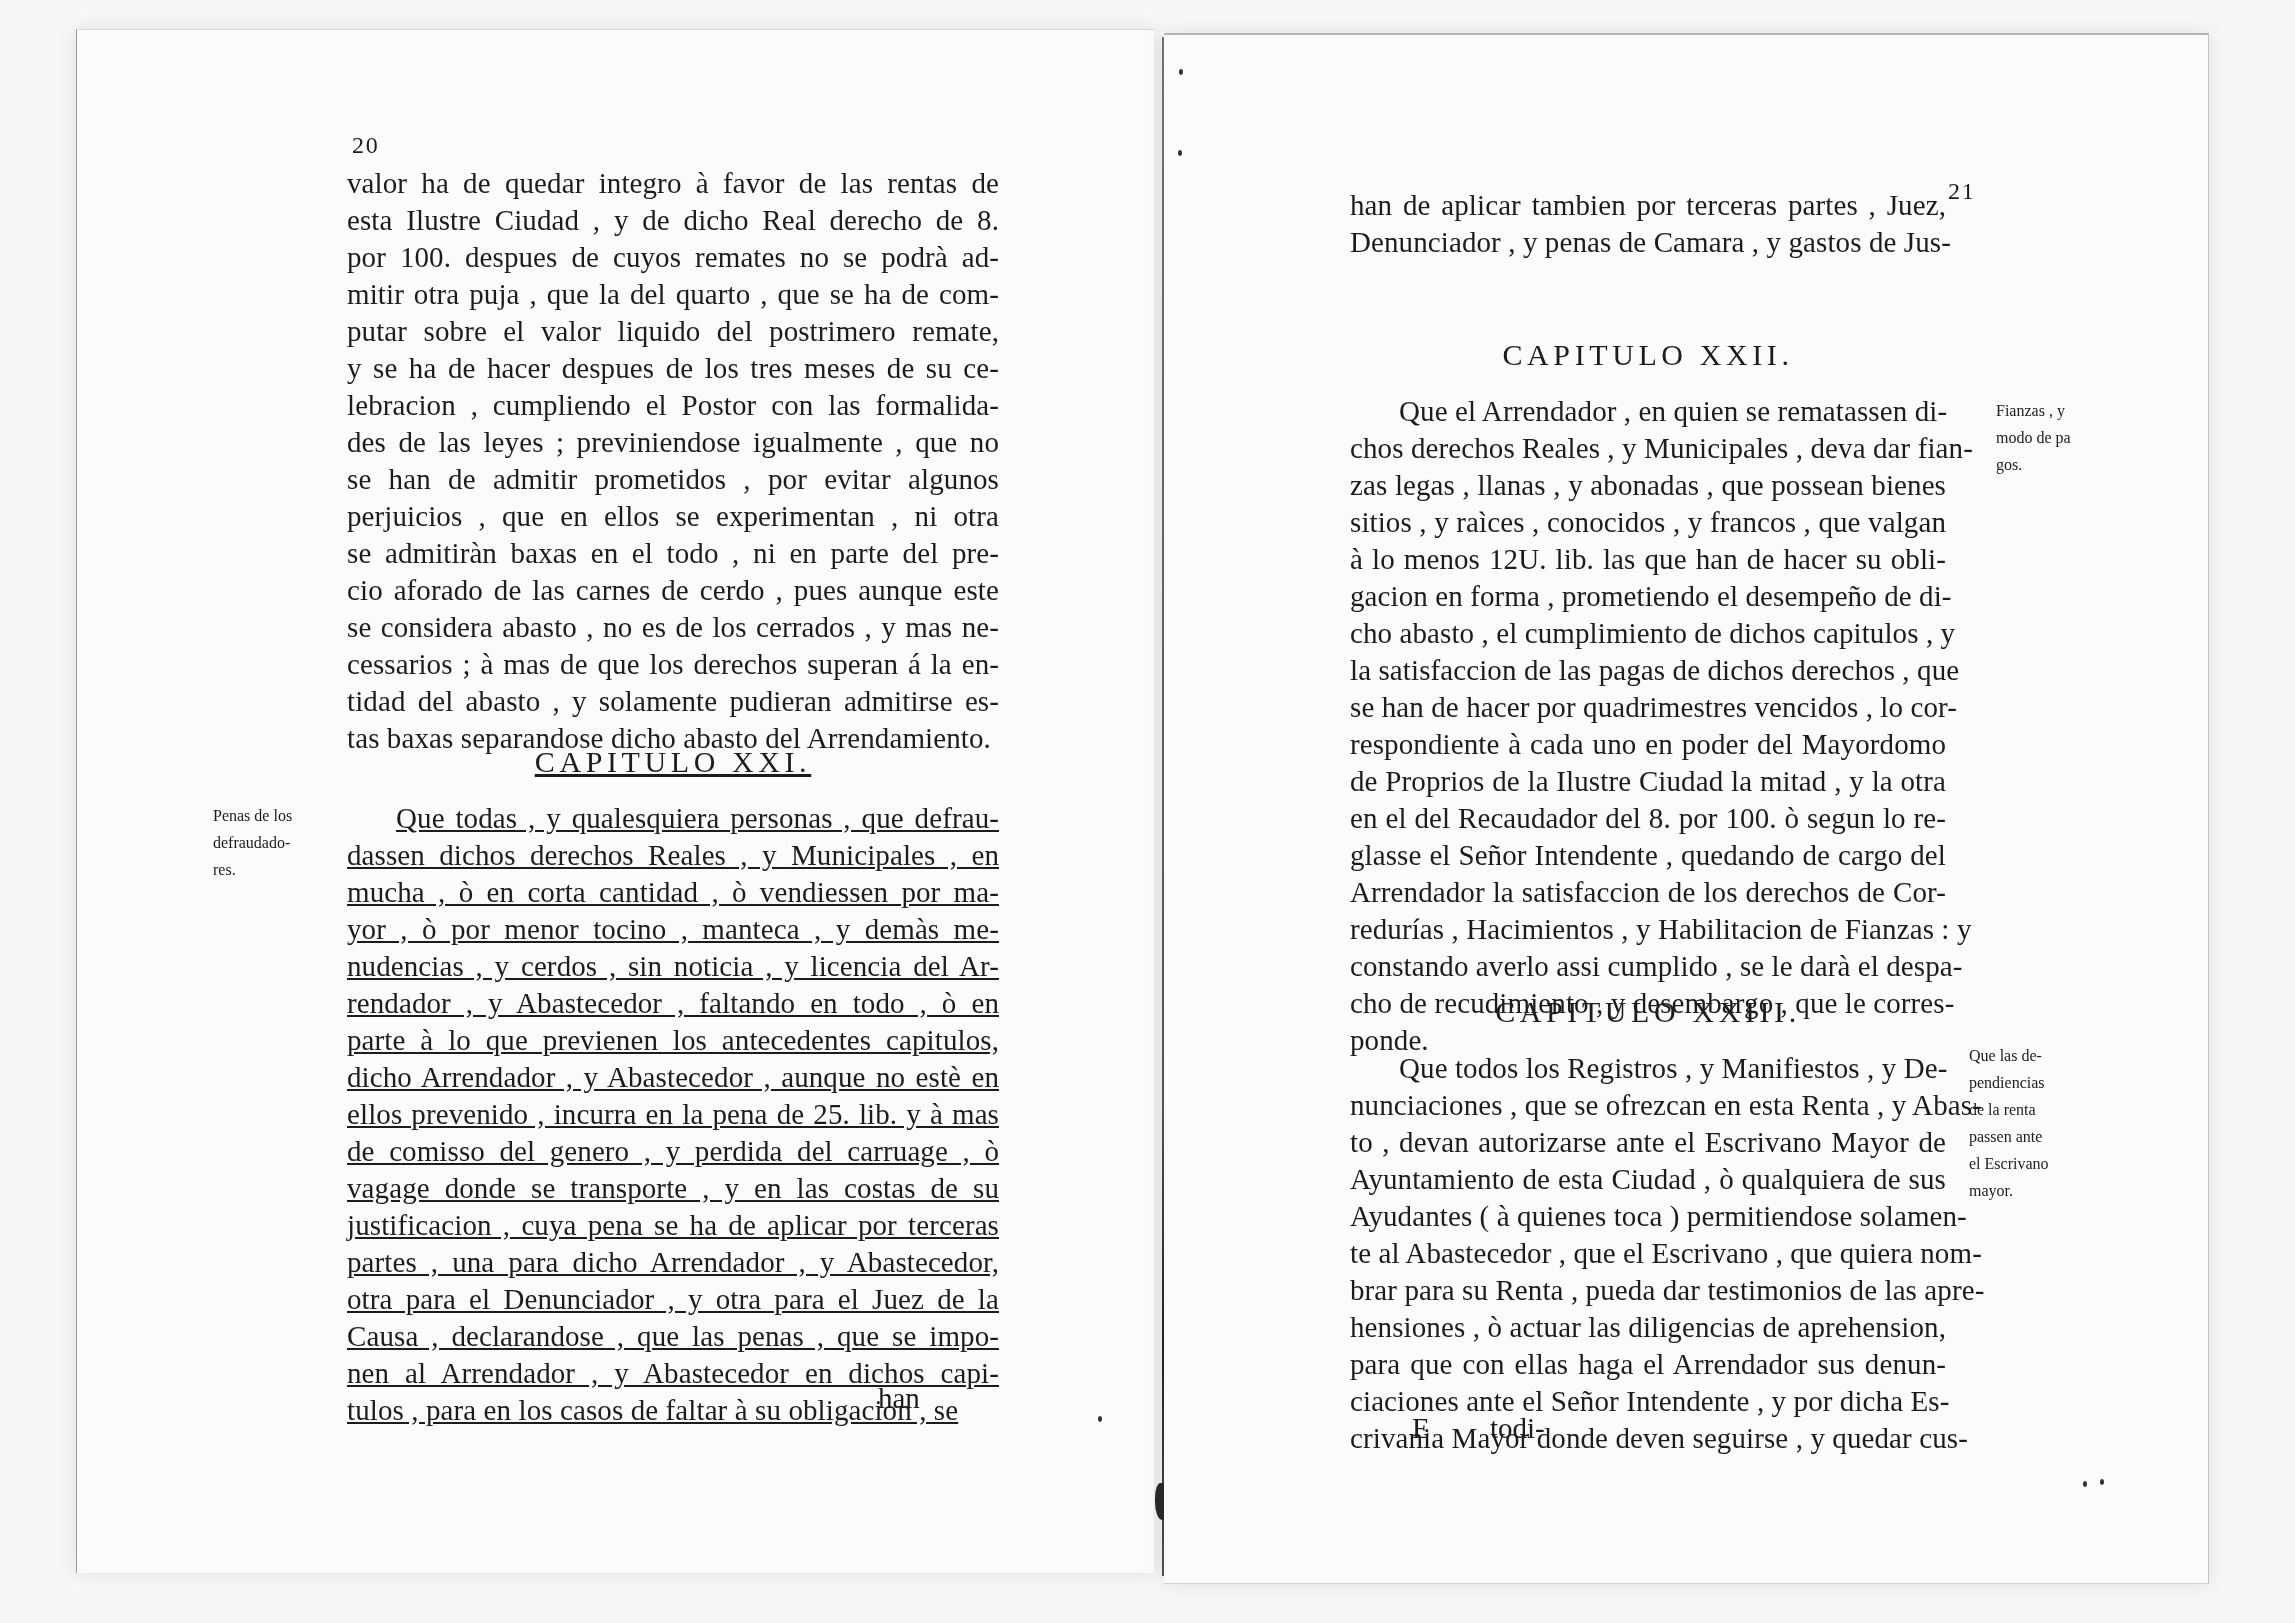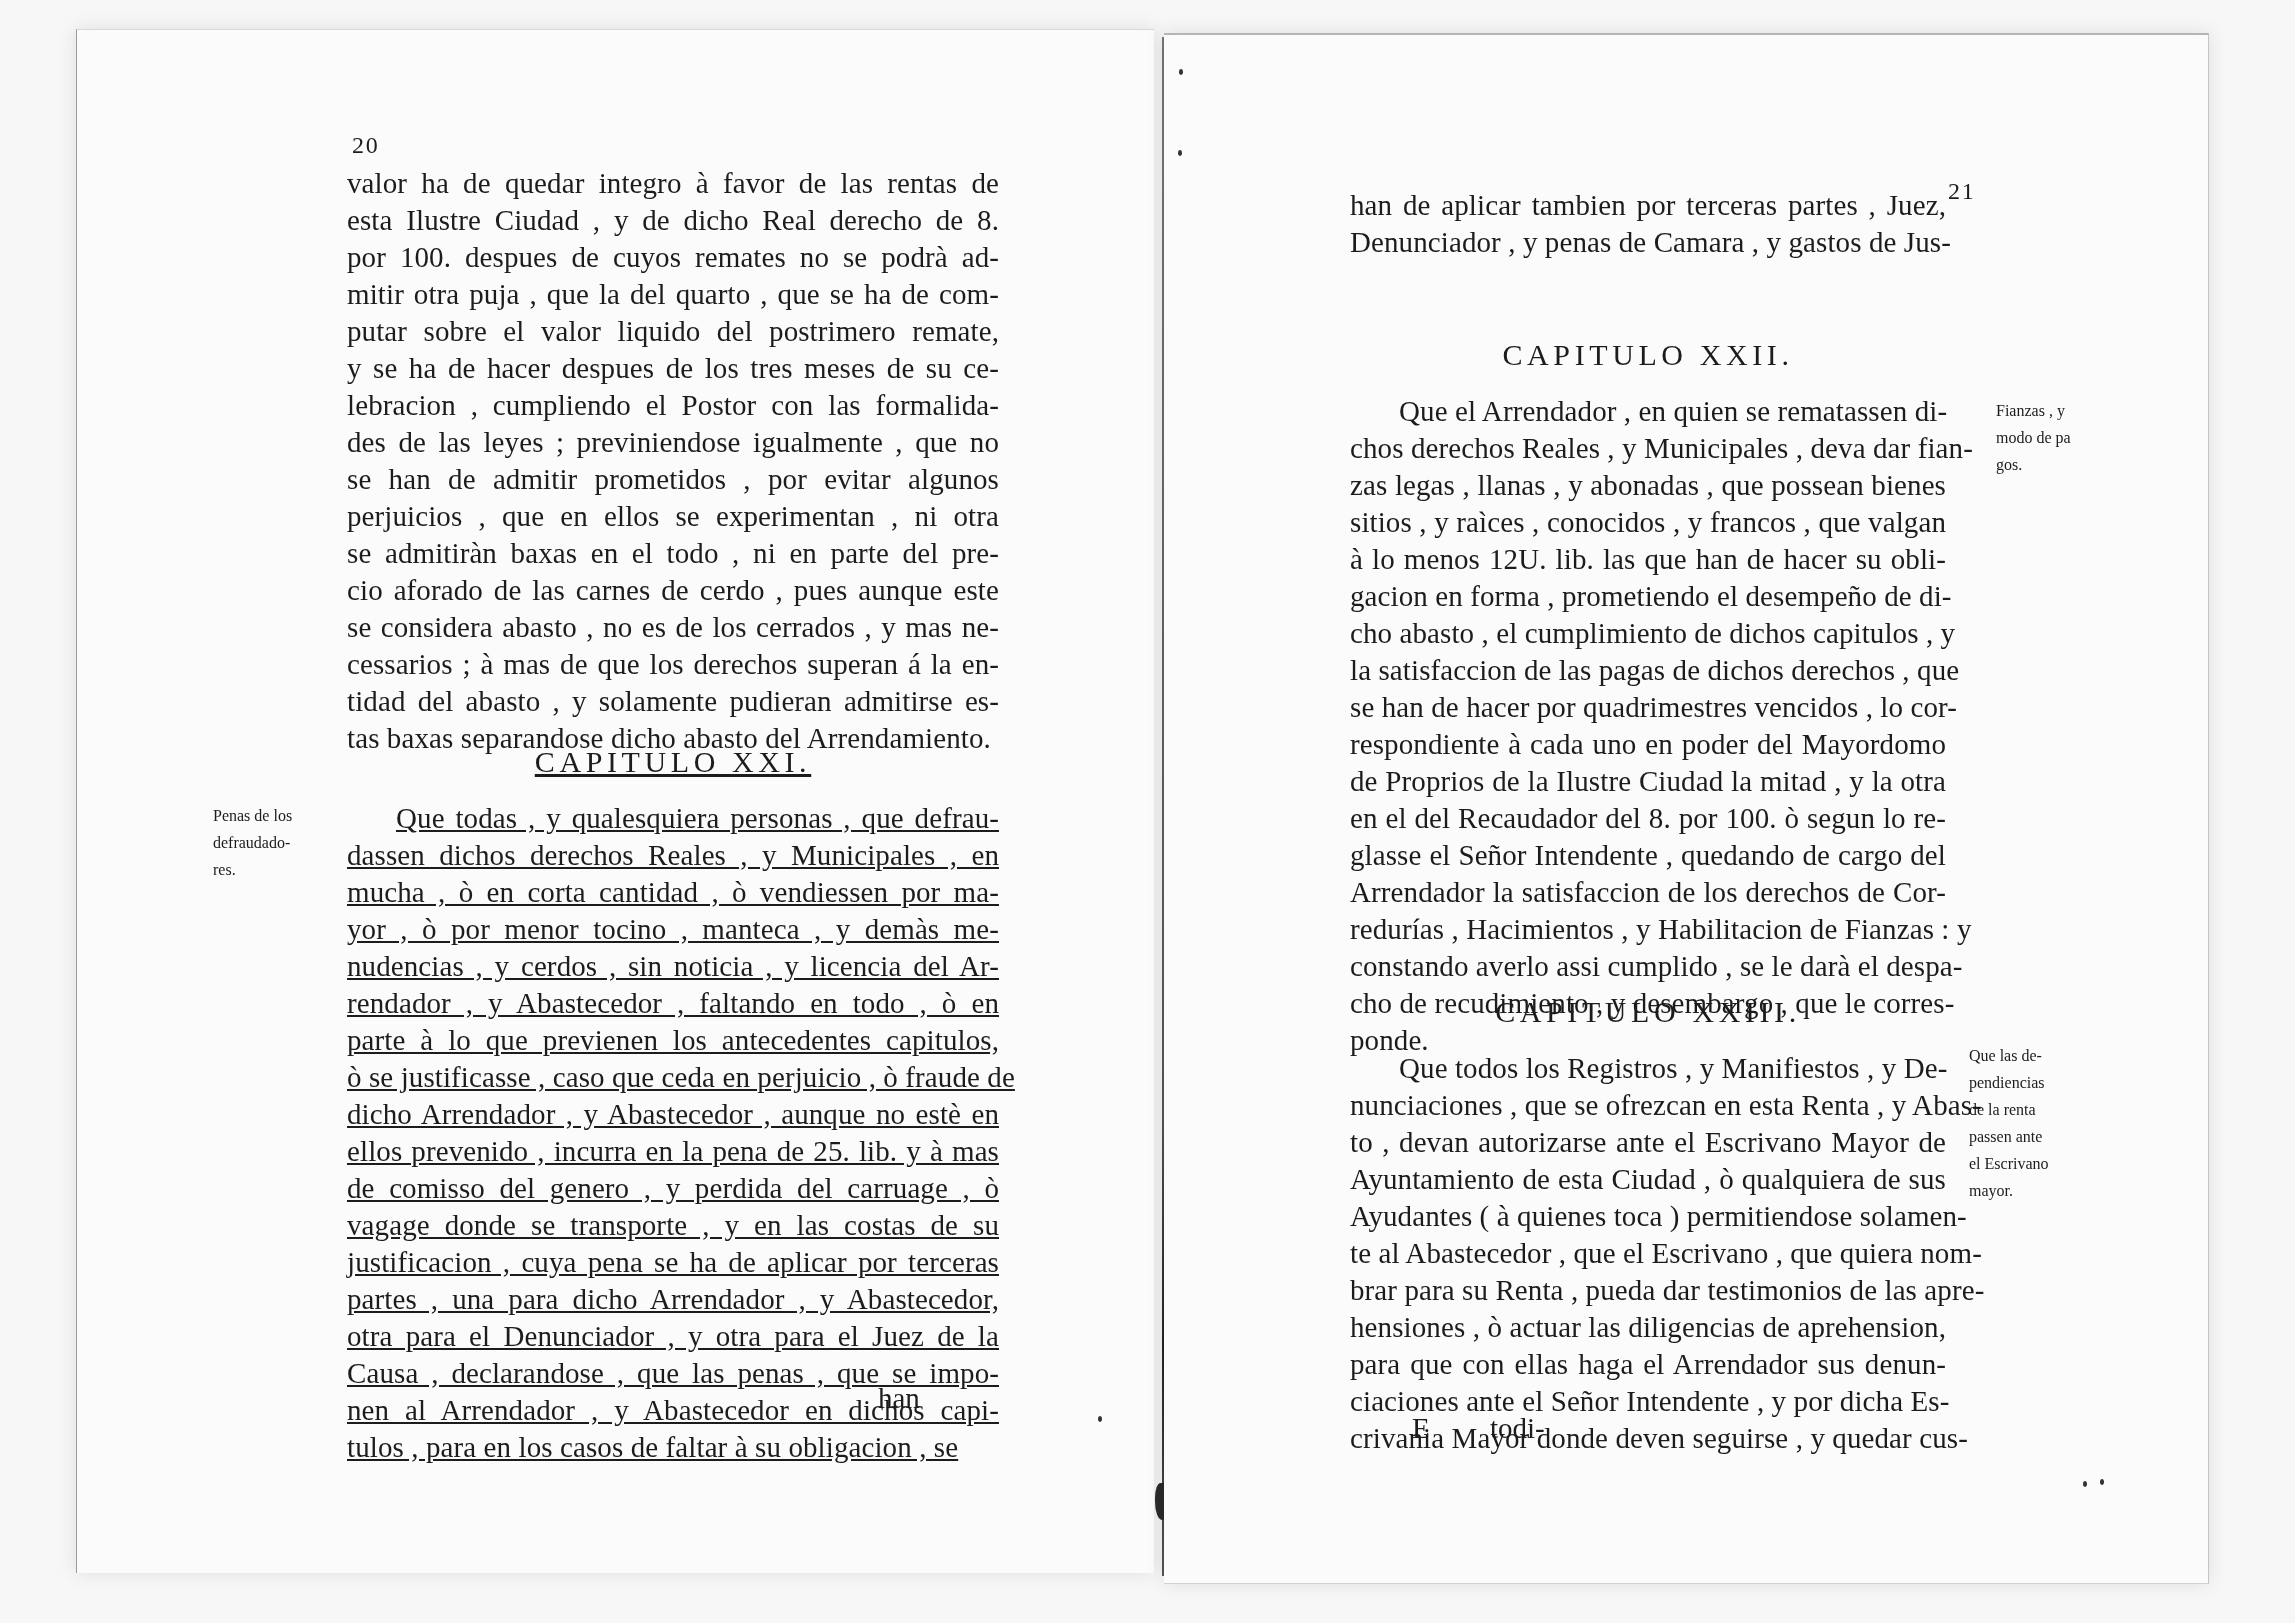--- a/index.html
+++ b/index.html
@@ -123,21 +123,20 @@
   <div class="text-block" id="left-ch" style="left:347px; top:726px; width:652px;text-decoration:underline;">
     <span class="heading">CAPITULO XXI.</span>
     <div id="left-ch-lines">
         <span class="line" style="text-indent: 49px;">Que todas , y qualesquiera personas , que defrau-</span>
         <span class="line">dassen dichos derechos Reales , y Municipales , en</span>
         <span class="line">mucha , ò en corta cantidad , ò vendiessen por ma-</span>
         <span class="line">yor , ò por menor tocino , manteca , y demàs me-</span>
         <span class="line">nudencias , y cerdos , sin noticia , y licencia del Ar-</span>
         <span class="line">rendador , y Abastecedor , faltando en todo , ò en</span>
         <span class="line">parte à lo que previenen los antecedentes capitulos,</span>
-        <span class="line">ò se justificasse , caso que ceda en perjuicio , ò fraude de</span>
         <span class="line">dicho Arrendador , y Abastecedor , aunque no estè en</span>
         <span class="line">ellos prevenido , incurra en la pena de 25. lib. y à mas</span>
         <span class="line">de comisso del genero , y perdida del carruage , ò</span>
         <span class="line">vagage donde se transporte , y en las costas de su</span>
         <span class="line">justificacion , cuya pena se ha de aplicar por terceras</span>
         <span class="line">partes , una para dicho Arrendador , y Abastecedor,</span>
         <span class="line">otra para el Denunciador , y otra para el Juez de la</span>
         <span class="line">Causa , declarandose , que las penas , que se impo-</span>
         <span class="line">nen al Arrendador , y Abastecedor en dichos capi-</span>
         <span class="line last">tulos , para en los casos de faltar à su obligacion , se</span>

